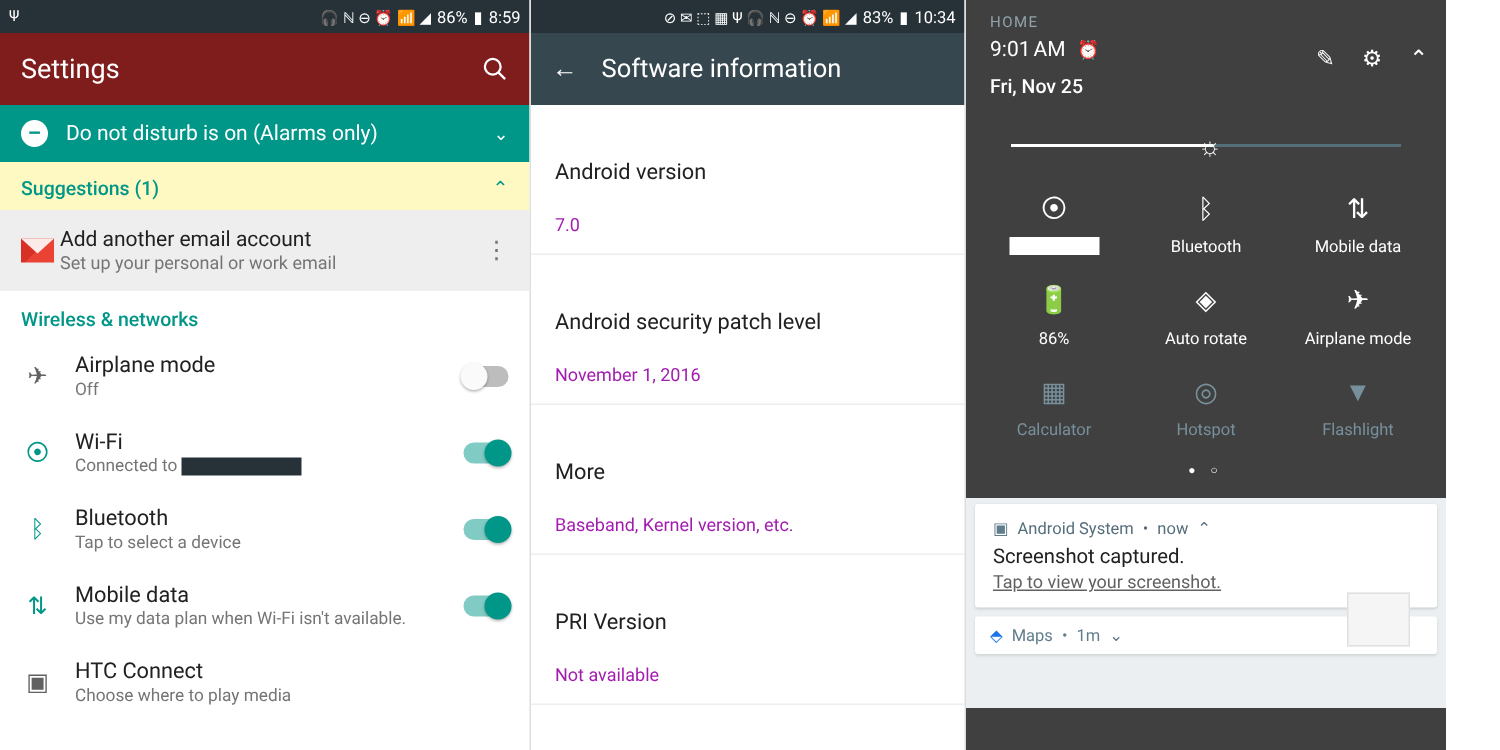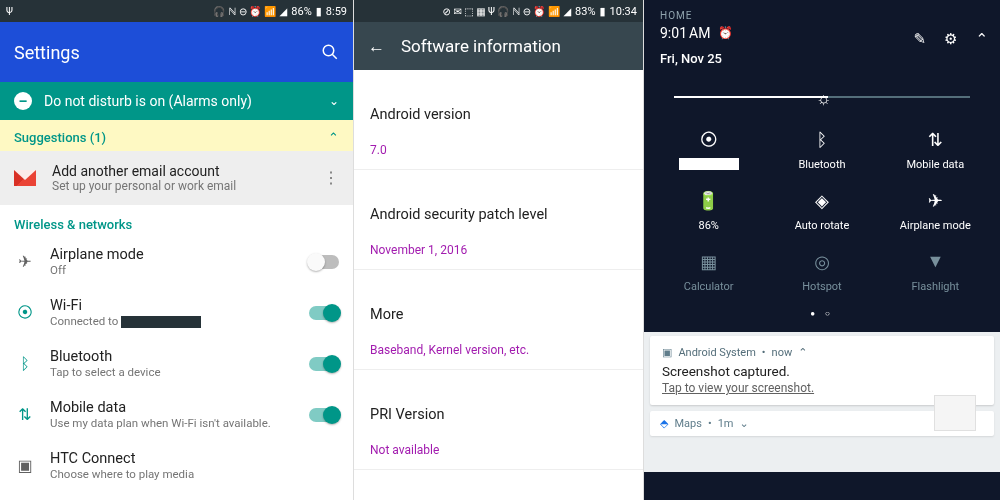--- a/index.html
+++ b/index.html
@@ -1,36 +1,36 @@
 <!DOCTYPE html>
 <html><head>
 <meta charset="utf-8">
 <style>
   * { box-sizing: border-box; margin: 0; padding: 0; font-family: Roboto, Arial, sans-serif; }
   body { width: 1000px; height: 500px; display: flex; background: #fff; overflow: hidden; }
   .panel { height: 500px; background: #fff; position: relative; overflow: hidden; }
   .p1 { width: 354px; border-right: 1px solid #ddd; }
   .p2 { width: 290px; border-right: 1px solid #ddd; }
-  .p3 { width: 356px; background: #0f172a; }
+  .p3 { width: 320px; background: #404040; }
 
   
   .statusbar { height: 22px; background: #263238; color: #fff; display: flex; align-items: center; justify-content: flex-end; padding: 0 6px; font-size: 11px; gap: 4px; }
   .statusbar .icons { display: flex; gap: 3px; align-items: center; font-size: 10px; }
   .statusbar .left { margin-right: auto; font-size: 10px; }
 
   
-  .appbar { height: 60px; background: #1d4ed8; color: #fff; display: flex; align-items: center; padding: 0 14px; font-size: 18px; }
+  .appbar { height: 48px; background: #7f1d1d; color: #fff; display: flex; align-items: center; padding: 0 14px; font-size: 18px; }
   .appbar .spacer { flex: 1; }
   .dnd-banner { background: #009688; color: #fff; display: flex; align-items: center; padding: 10px 14px; font-size: 14px; gap: 12px; }
   .dnd-banner .circle { width: 18px; height: 18px; border-radius: 50%; background: #fff; display: flex; align-items: center; justify-content: center; color: #009688; font-weight: bold; font-size: 14px; }
   .dnd-banner .txt { flex: 1; }
   .dnd-banner .chev { font-size: 12px; }
   .suggestions-head { display: flex; align-items: center; padding: 10px 14px 6px; color: #009688; font-size: 13px; font-weight: 500; background: #fef9c3; }
   .suggestions-head .sp { flex: 1; }
-  .suggestion-item { display: flex; align-items: center; padding: 12px 14px; background: #eeeeee; gap: 16px; }
+  .suggestion-item { display: flex; align-items: center; padding: 12px 14px; background: #eeeeee; gap: 4px; }
   .gmail-icon { width: 22px; height: 16px; background: linear-gradient(135deg,#d93025 50%,#ea4335 50%); position: relative; }
   .gmail-icon::after { content:""; position:absolute; left:0; right:0; top:0; border-left:11px solid transparent; border-right:11px solid transparent; border-top:10px solid #fff; opacity:.9;}
   .suggestion-item .body { flex: 1; }
   .suggestion-item .title { font-size: 14px; color: #212121; }
   .suggestion-item .sub { font-size: 12px; color: #757575; }
   .more-dots { width: 16px; text-align: center; color: #757575; font-size: 16px; line-height: 6px; }
   .section-label { color: #009688; font-size: 13px; font-weight: 500; padding: 12px 14px 4px; }
   .row { display: flex; align-items: center; padding: 10px 14px; gap: 14px; }
   .row .icon { width: 22px; text-align: center; color: #616161; font-size: 16px; }
   .row .body { flex: 1; }

